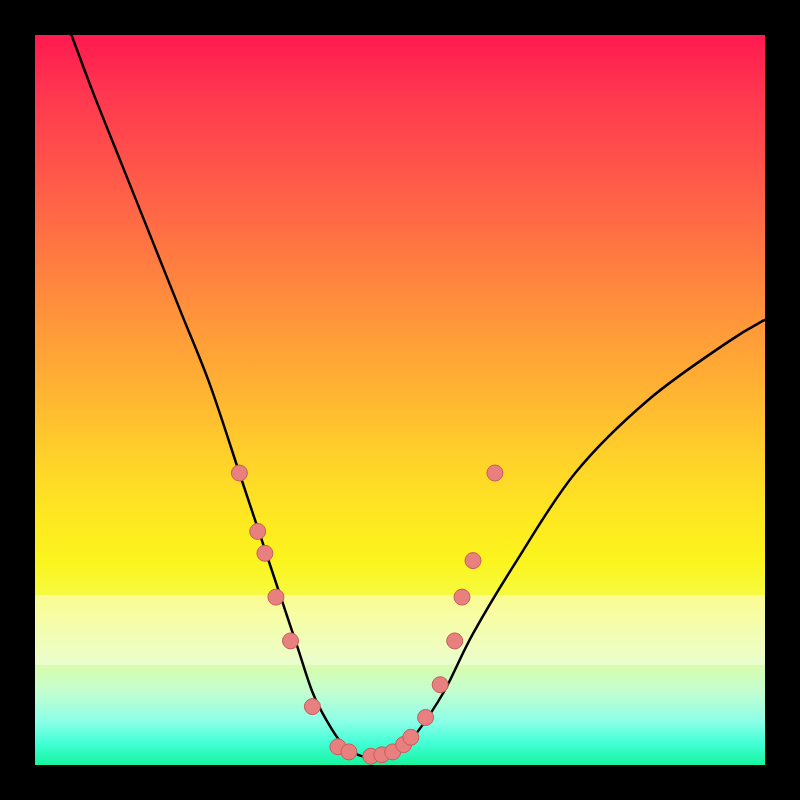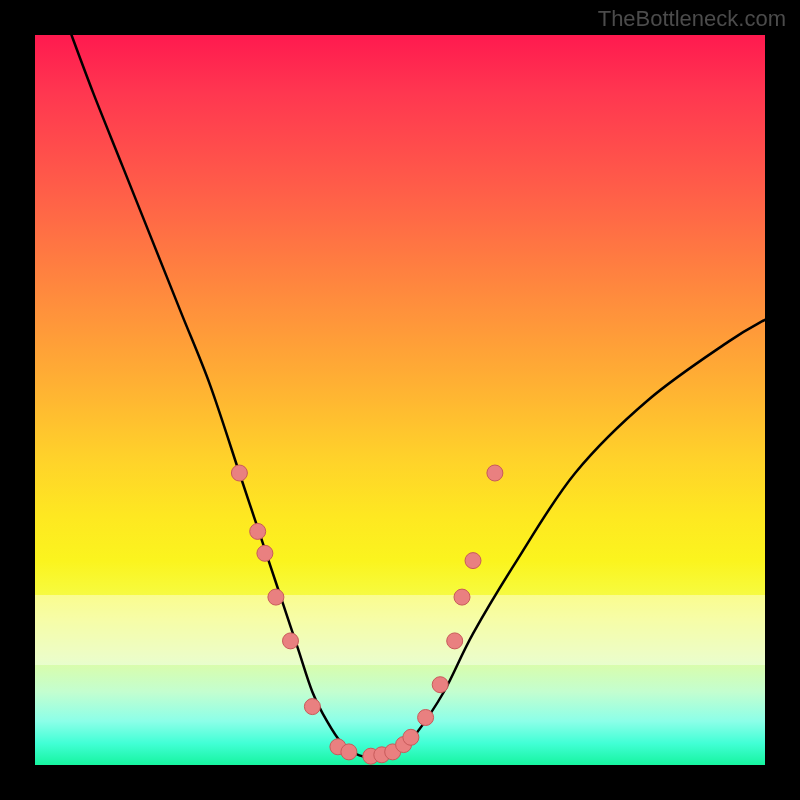--- a/index.html
+++ b/index.html
@@ -106,14 +106,13 @@
           <circle cx="390.6" cy="682.5" r="8" fill="#e98080" stroke="#c85a5a" stroke-width="1"></circle>
           <circle cx="405.2" cy="649.7" r="8" fill="#e98080" stroke="#c85a5a" stroke-width="1"></circle>
           <circle cx="419.7" cy="605.9" r="8" fill="#e98080" stroke="#c85a5a" stroke-width="1"></circle>
           <circle cx="427.0" cy="562.1" r="8" fill="#e98080" stroke="#c85a5a" stroke-width="1"></circle>
           <circle cx="438.0" cy="525.6" r="8" fill="#e98080" stroke="#c85a5a" stroke-width="1"></circle>
           <circle cx="459.9" cy="438.0" r="8" fill="#e98080" stroke="#c85a5a" stroke-width="1"></circle>
         </g>
     </svg>
   </div>
 
-  <div class="watermark">TheBottleneck.com</div>
 </div>
 
 </body></html>

